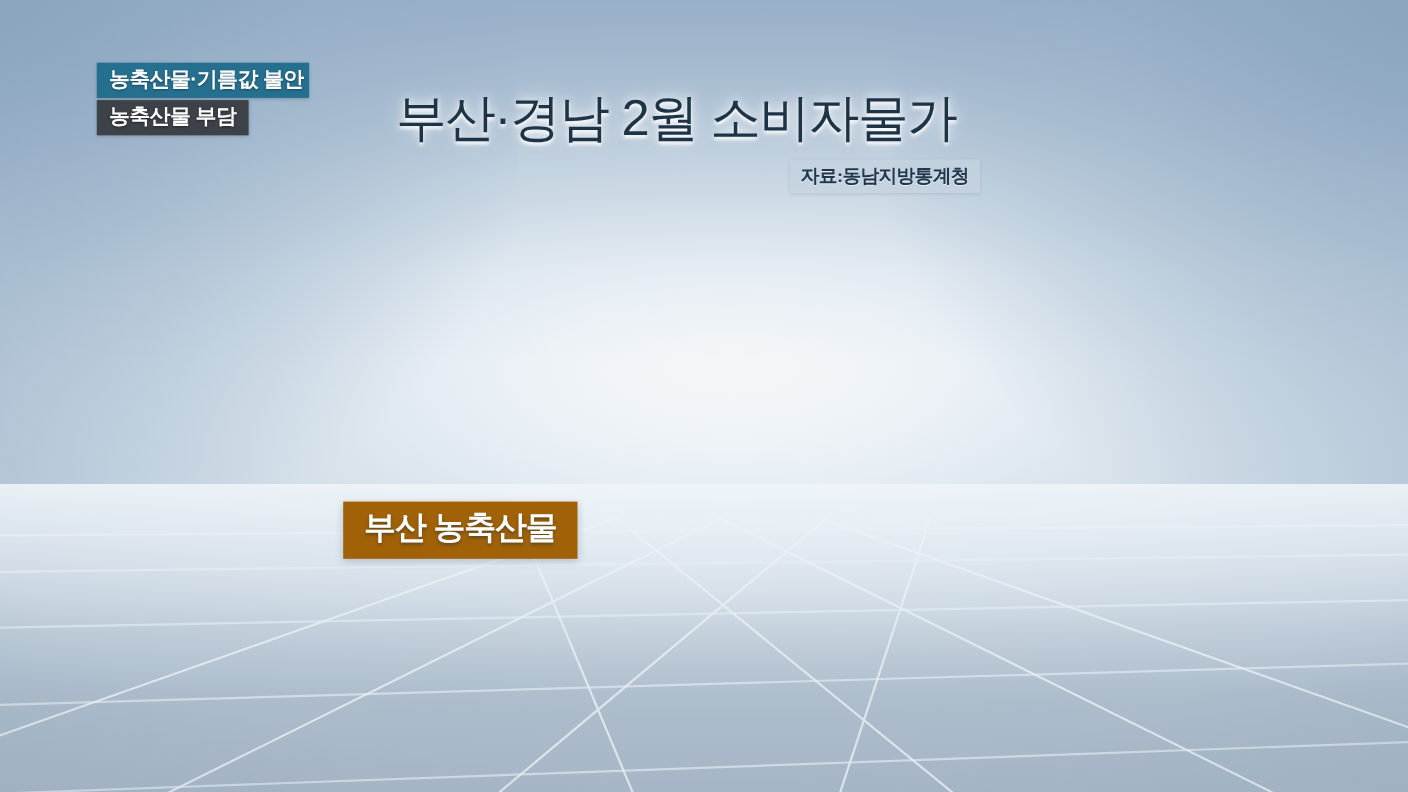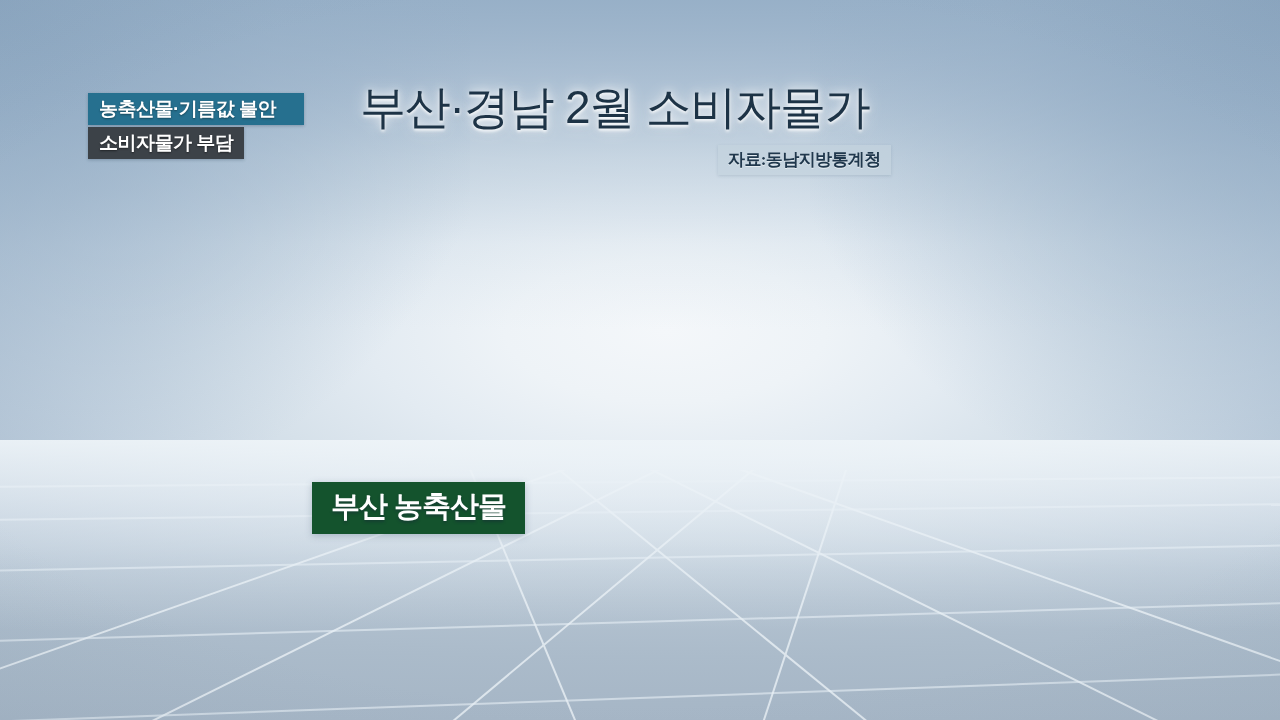--- a/index.html
+++ b/index.html
@@ -124,24 +124,23 @@
     font-weight: bold;
     color: #ffffff;
     letter-spacing: -0.5px;
     line-height: 1;
     white-space: nowrap;
   }
 
   .kicker-1 {
     background: #26708f;
     font-size: 19px;
-    padding: 6px 28px 7px 11px;
+    padding: 6px 5px 7px 11px;
     text-shadow: 0 1px 2px rgba(0,0,0,0.38);
     box-shadow: 0 1px 3px rgba(40,62,82,0.30);
-    margin-top: 36px;
   }
 
   .kicker-2 {
     background: #3c4248;
     font-size: 19px;
     padding: 6px 11px 7px 11px;
     text-shadow: 0 1px 2px rgba(0,0,0,0.45);
     box-shadow: 0 1px 3px rgba(40,62,82,0.30);
   }
 
@@ -181,22 +180,22 @@
     white-space: nowrap;
     text-shadow: 0 1px 0 rgba(255,255,255,0.55);
     box-shadow: 0 1px 3px rgba(90,114,136,0.22);
     font-family: Liberation Serif, serif;
   }
 
   
   .category-banner {
     position: absolute;
     left: 312px;
-    top: 482px;
-    background: #14532d;
+    top: 456px;
+    background: #a16207;
     color: #ffffff;
     font-size: 29px;
     font-weight: bold;
     letter-spacing: -1px;
     line-height: 1;
     padding: 10px 19px 13px 19px;
     white-space: nowrap;
     text-shadow: 0 2px 3px rgba(22,40,56,0.48);
     box-shadow: 0 2px 7px rgba(70,94,116,0.30);
   }
@@ -239,21 +238,21 @@
   </div>
 
   <div class="floor-haze"></div>
   <div class="vignette"></div>
 
   <div class="kicker-stack">
     <div>
       <span class="kicker kicker-1">농축산물·기름값 불안</span>
     </div>
     <div class="kicker-row-2">
-      <span class="kicker kicker-2">소비자물가 부담</span>
+      <span class="kicker kicker-2">농축산물 부담</span>
     </div>
   </div>
 
   <div class="headline">부산·경남 2월 소비자물가</div>
 
   <div class="source-badge">자료:동남지방통계청</div>
 
   <div class="category-banner">부산 농축산물</div>
 
 </div>

